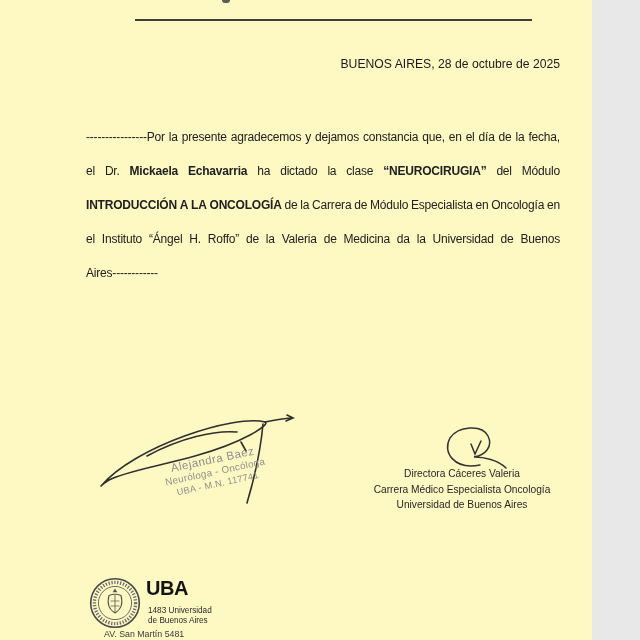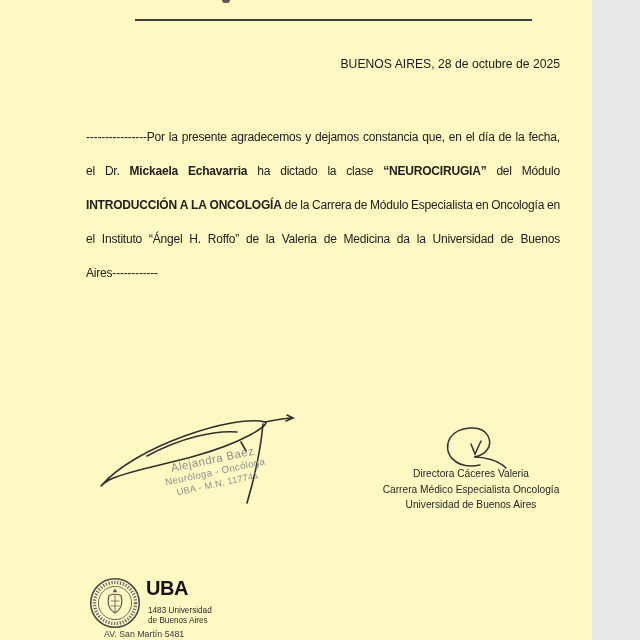--- a/index.html
+++ b/index.html
@@ -27,21 +27,21 @@
     position:absolute;left:148px;top:452px;width:134px;
     transform:rotate(-12deg);transform-origin:center;
     text-align:center;color:#8e8e8e;line-height:1.25;
   }
   .stamp .s1{font-size:11.5px;letter-spacing:0.5px;}
   .stamp .s2{font-size:9.8px;letter-spacing:0.3px;}
   .stamp .s3{font-size:9.2px;letter-spacing:0.3px;}
   
   .sig-right-doodle{position:absolute;left:440px;top:424px;width:72px;height:50px;}
   .sig-right-doodle svg{width:100%;height:100%;}
-  .sig-right-text{position:absolute;left:376px;top:466px;width:190px;text-align:center;font-size:10.2px;line-height:15.6px;color:#262626;}
+  .sig-right-text{position:absolute;left:367px;top:466px;width:190px;text-align:center;font-size:10.2px;line-height:15.6px;color:#262626;}
   
   .seal{position:absolute;left:89px;top:577px;width:52px;height:52px;}
   .seal svg{width:100%;height:100%;}
   .uba-acronym{position:absolute;left:146px;top:577px;font-size:20px;font-weight:bold;letter-spacing:-0.5px;color:#141414;}
   .uba-sub{position:absolute;left:148px;top:606px;font-size:8.2px;line-height:9.5px;color:#2a2a2a;}
   .footer-address{position:absolute;left:104px;top:629px;font-size:8.8px;color:#3a3a3a;}
 </style>
 </head>
 <body>
 

